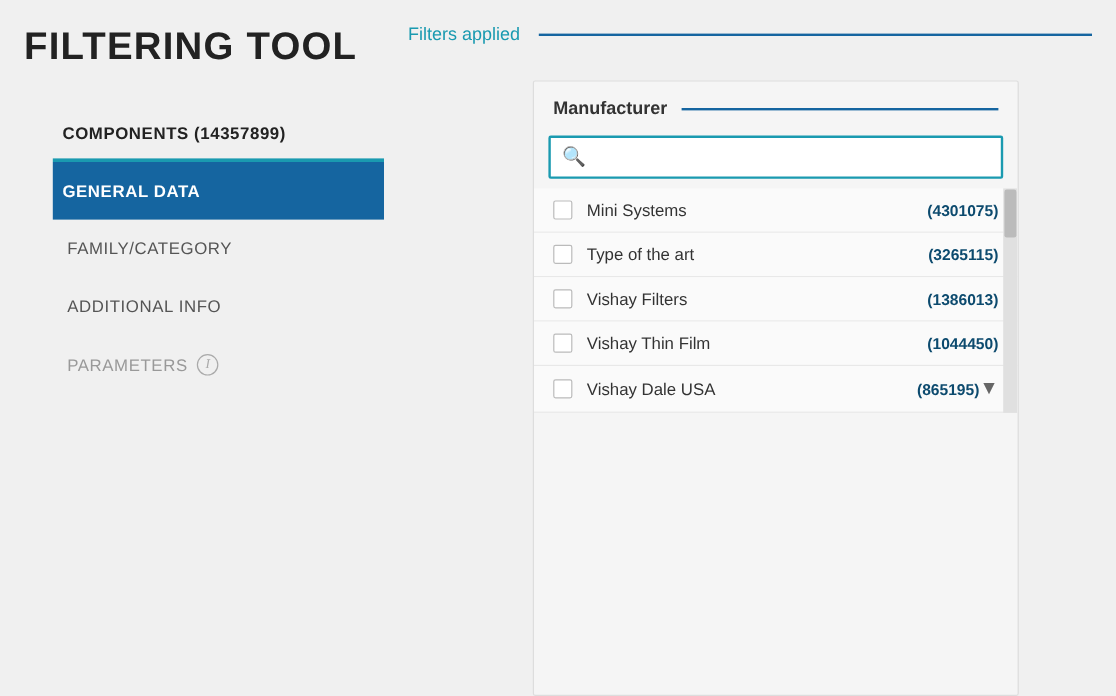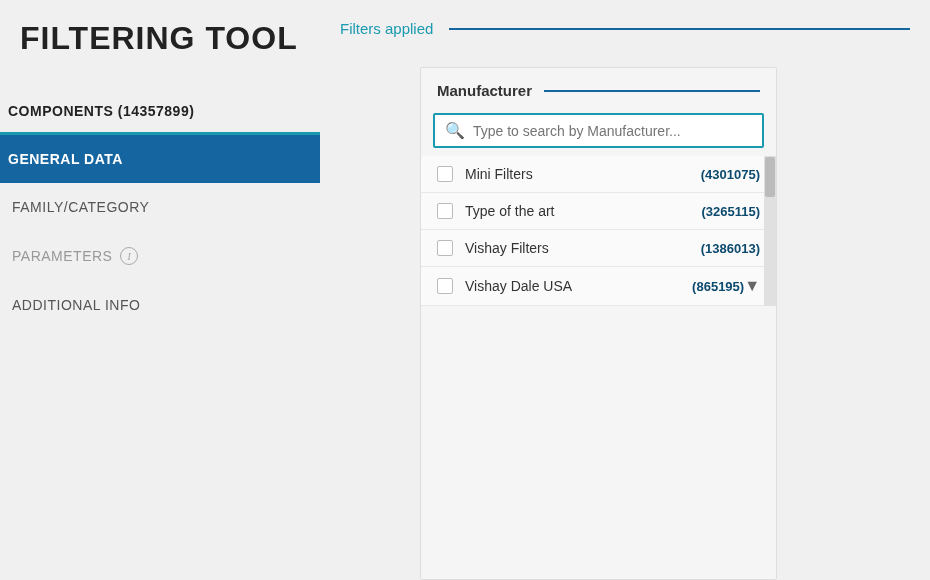--- a/index.html
+++ b/index.html
@@ -36,20 +36,21 @@
 
     .nav-item {
       padding: 16px 8px;
       font-size: 14px;
       color: #555;
       cursor: pointer;
       border-left: 4px solid transparent;
       letter-spacing: 0.5px;
       text-transform: uppercase;
       font-weight: 500;
+      margin-left: 44px;
     }
 
     .nav-item.components {
       color: #222;
       font-weight: 600;
       border-bottom: 3px solid #1a9ab0;
       border-left: none;
       padding-bottom: 13px;
     }
 
@@ -108,22 +109,22 @@
       flex: 1;
       height: 2px;
       background: #1565a0;
     }
 
     
     .manufacturer-panel {
       background: #f5f5f5;
       border: 1px solid #ddd;
       border-radius: 2px;
-      width: 357px;
-      margin-left: 80px;
+      width: 405px;
+      margin-left: 104px;
       flex: 1;
       display: flex;
       flex-direction: column;
       overflow: hidden;
     }
 
     .manufacturer-header {
       display: flex;
       align-items: center;
       padding: 14px 16px 10px 16px;
@@ -246,68 +247,72 @@
   <nav class="nav-list">
     <div class="nav-item components">
       <span>COMPONENTS (14357899)</span>
     </div>
     <div class="nav-item active">
       <span>GENERAL DATA</span>
     </div>
     <div class="nav-item">
       <span>FAMILY/CATEGORY</span>
     </div>
+    <div class="nav-item">
+      <span>ADDITIONAL INFO</span>
+    </div>
     <div class="nav-item parameters">
       <span>PARAMETERS</span>
       <span class="info-icon">i</span>
-    </div>
-    <div class="nav-item">
-      <span>ADDITIONAL INFO</span>
     </div>
   </nav>
 </div>
 
 <div class="main">
   <div class="filters-header">
     <span class="filters-label">Filters applied</span>
     <div class="filters-line"></div>
   </div>
 
   <div class="manufacturer-panel">
     <div class="manufacturer-header">
       <span class="manufacturer-title">Manufacturer</span>
       <div class="manufacturer-line"></div>
     </div>
 
     <div class="search-box">
       <span class="search-icon">🔍</span>
-      <input class="search-input" type="text" placeholder="Type to search by Manufacturer..." style="">
     </div>
 
     <div class="items-wrapper">
       <div class="items-inner">
 
         <div class="list-item">
           <div class="checkbox"></div>
-          <span class="item-name">Mini Filters</span>
+          <span class="item-name">Mini Systems</span>
           <span class="item-count">(4301075)</span>
         </div>
 
         <div class="list-item">
           <div class="checkbox"></div>
           <span class="item-name">Type of the art</span>
           <span class="item-count">(3265115)</span>
         </div>
 
         <div class="list-item">
           <div class="checkbox"></div>
           <span class="item-name">Vishay Filters</span>
           <span class="item-count">(1386013)</span>
         </div>
 
+        <div class="list-item">
+          <div class="checkbox"></div>
+          <span class="item-name">Vishay Thin Film</span>
+          <span class="item-count">(1044450)</span>
+        </div>
 
         <div class="last-item list-item">
           <div class="checkbox"></div>
           <span class="item-name">Vishay Dale USA</span>
           <span class="item-count">(865195)</span>
           <span class="chevron-down">▼</span>
         </div>
 
       </div>
 

